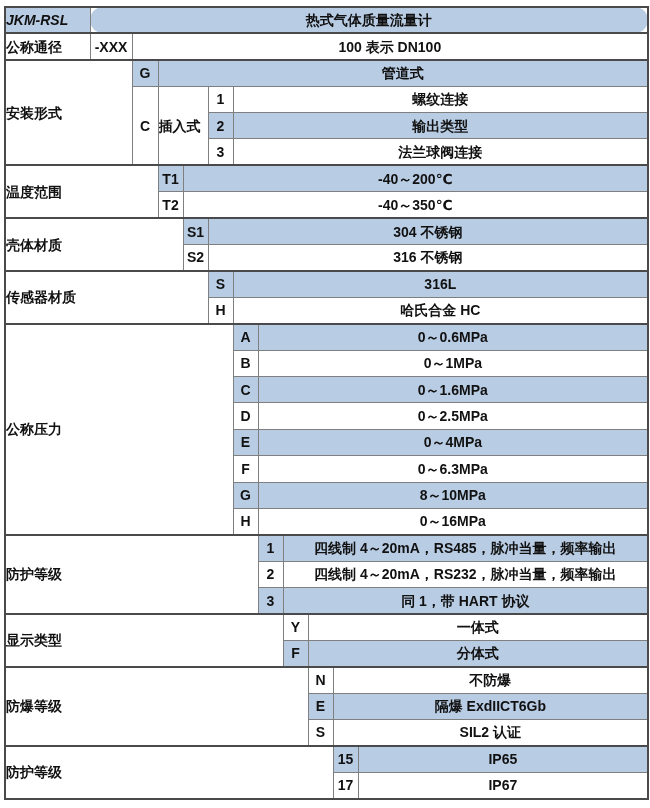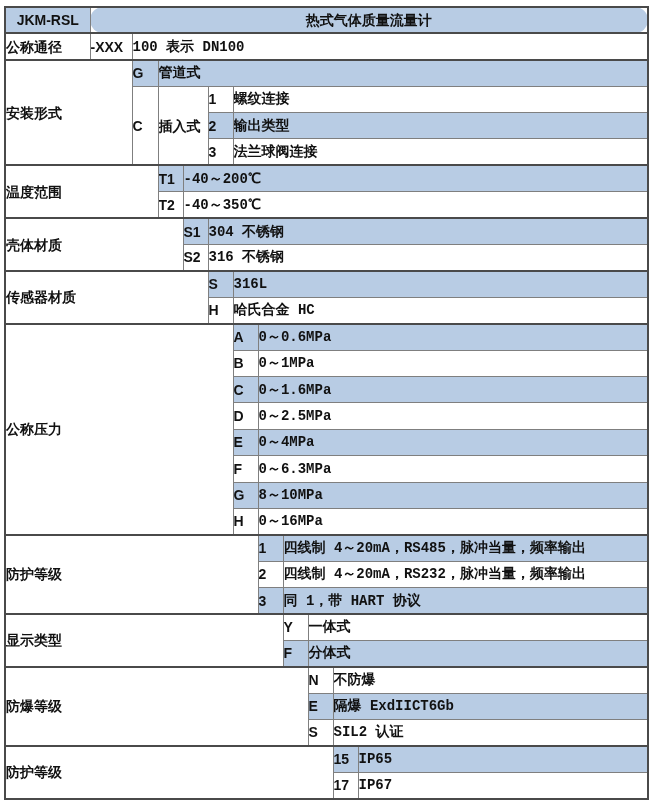--- a/index.html
+++ b/index.html
@@ -7,24 +7,24 @@
        font-family:"Liberation Sans","DejaVu Sans",sans-serif;color:#111;}
   table.sel{border-collapse:collapse;table-layout:fixed;width:643px;margin:6px 0 0 4px;
             border:2px solid #3f3f3f;}
   table.sel tr{height:26.4px;}
   table.sel tbody{border:2px solid #4a4a4a;}
   table.sel td{border:1px solid #7f7f7f;padding:0;font-size:14px;font-weight:600;
                overflow:hidden;white-space:nowrap;line-height:1;}
   td.blue{background:#b8cce4;}
   td.white{background:#ffffff;}
   td.lab{text-align:left;background:#ffffff;}
-  td.code{text-align:left;margin-left:22px;}
-  td.desc{text-align:left;padding-left:14px;font-family:Liberation Mono, monospace;}
+  td.code{text-align:center;margin-left:22px;}
+  td.desc{text-align:center;padding-left:14px;}
   td.title-cell{text-align:center;font-size:15px;font-weight:700;border-radius:13px;}
-  td.model-cell{text-align:center;font-size:14px;font-weight:600;}
+  td.model-cell{font-size:14px;font-weight:600;font-style:italic;}
 </style>
 </head>
 <body>
 
 <table class="sel">
   <colgroup>
     <col style="width:85px">
       <col style="width:42px">
       <col style="width:26px">
     <col style="width:25px">

